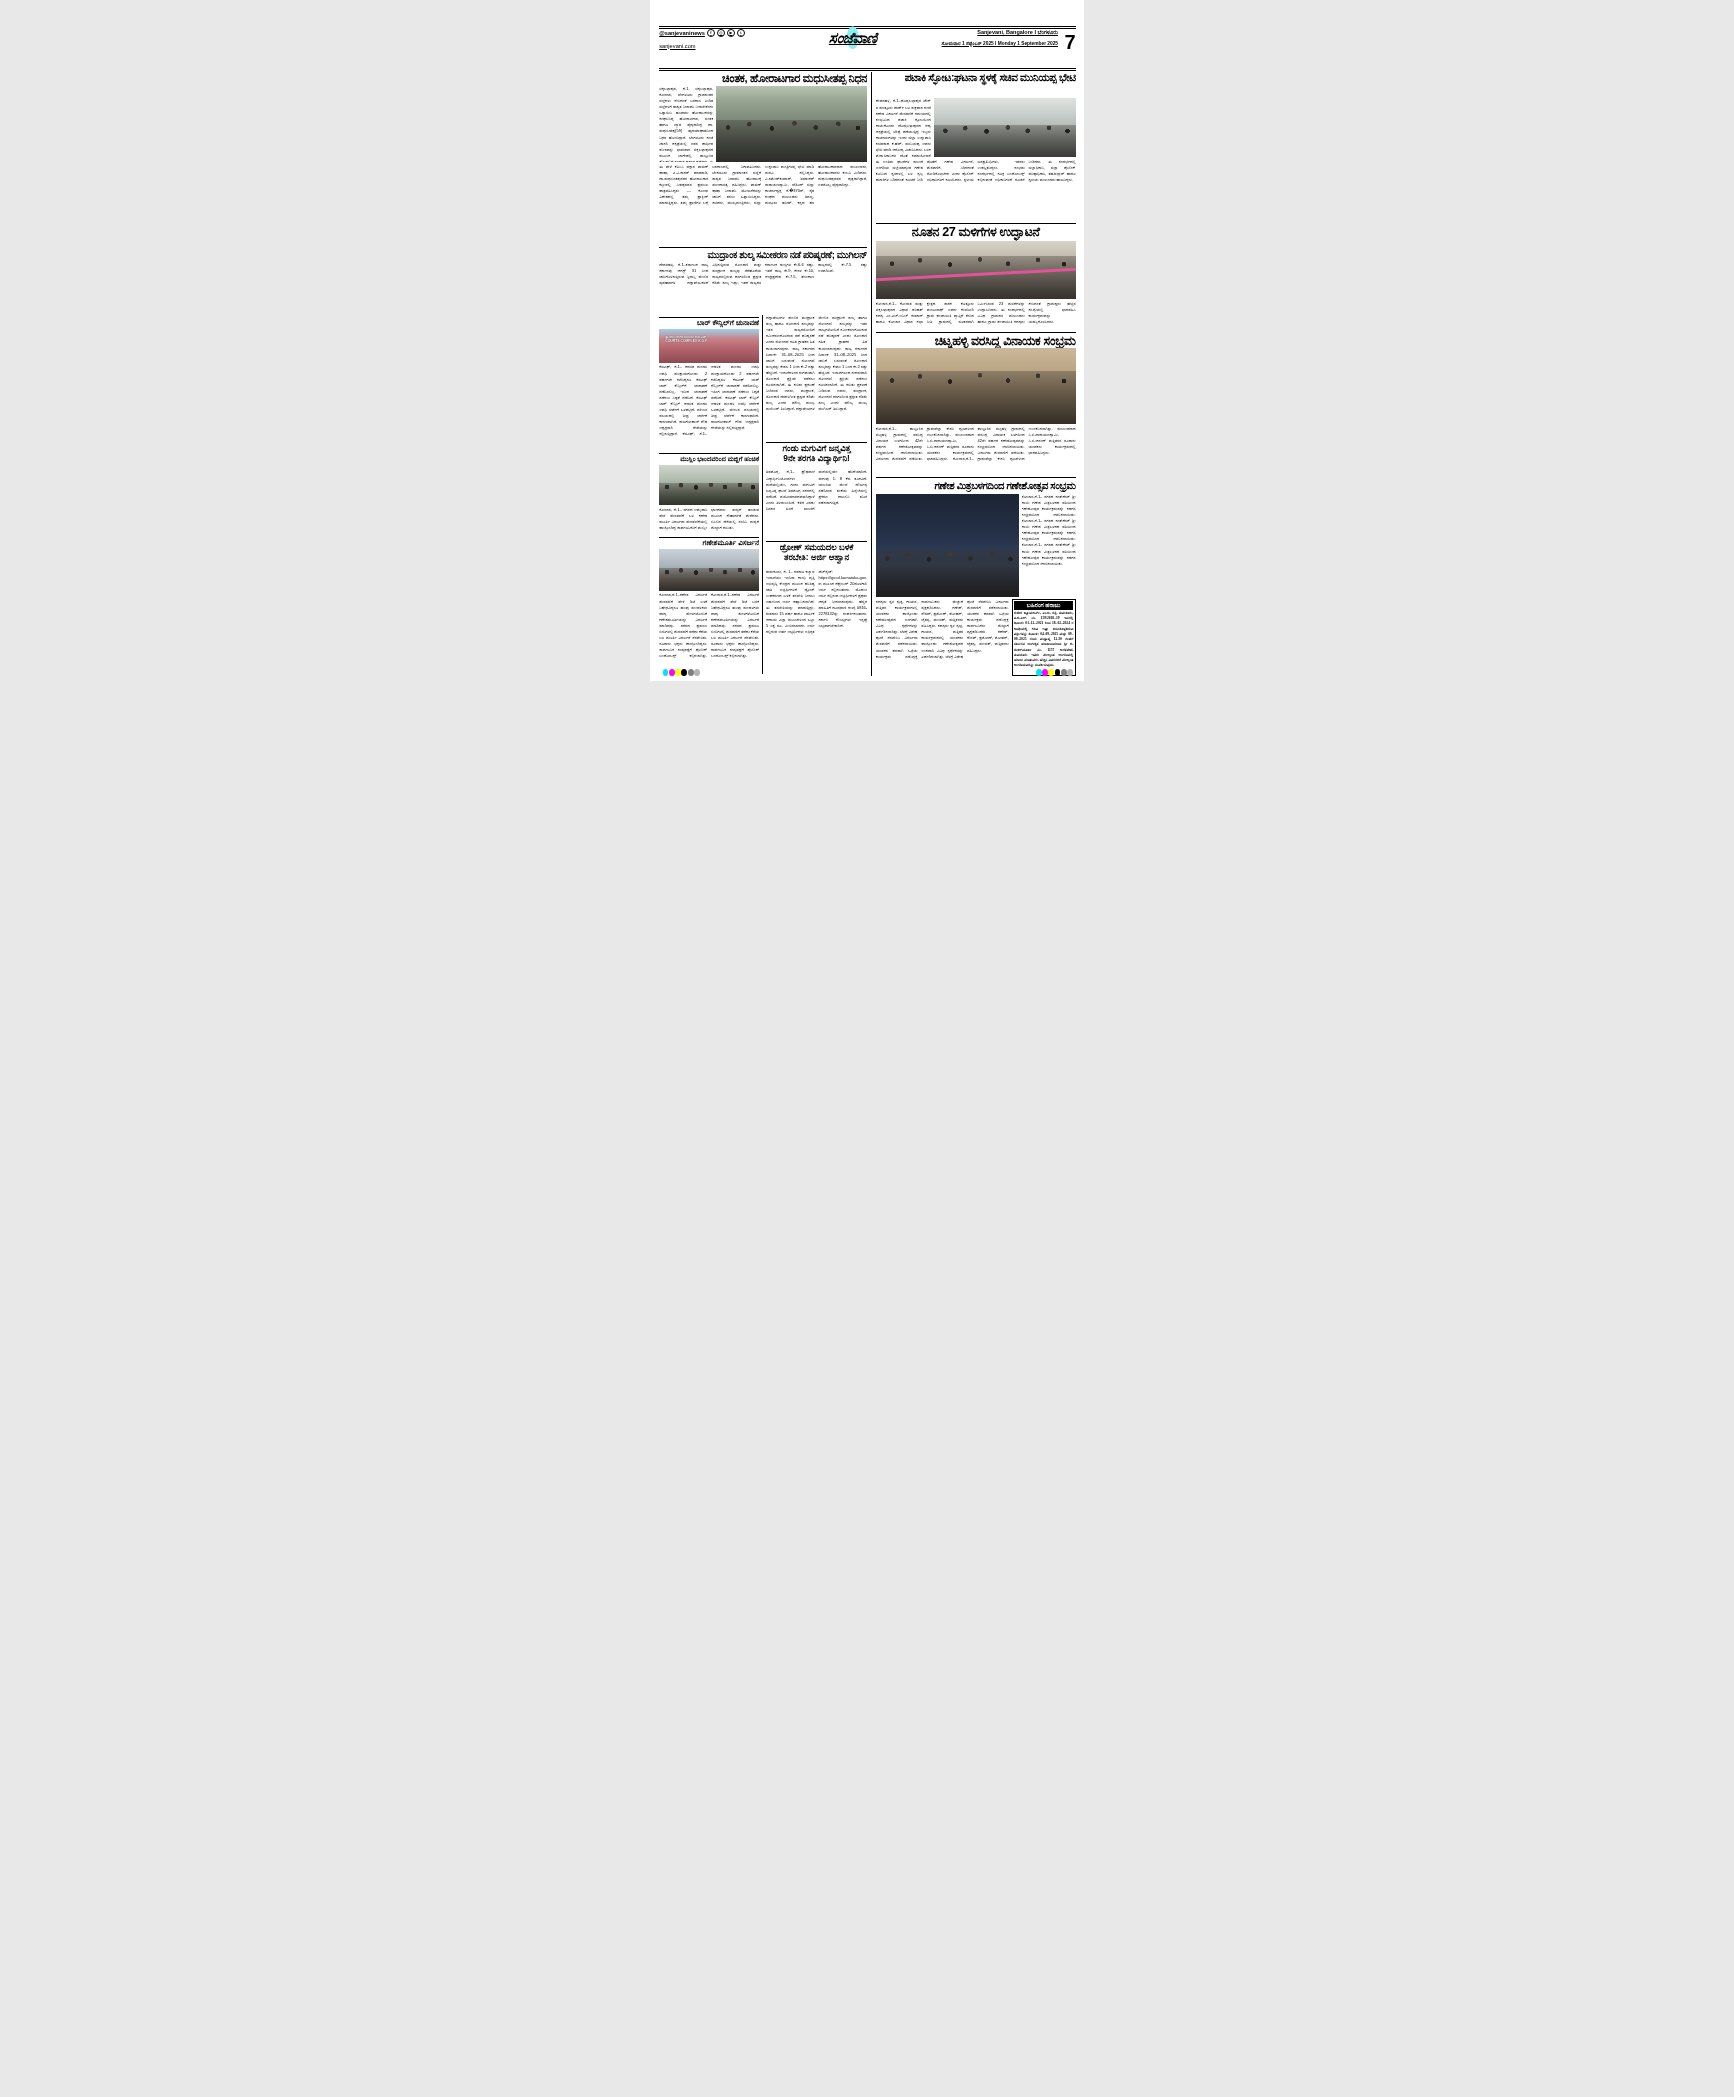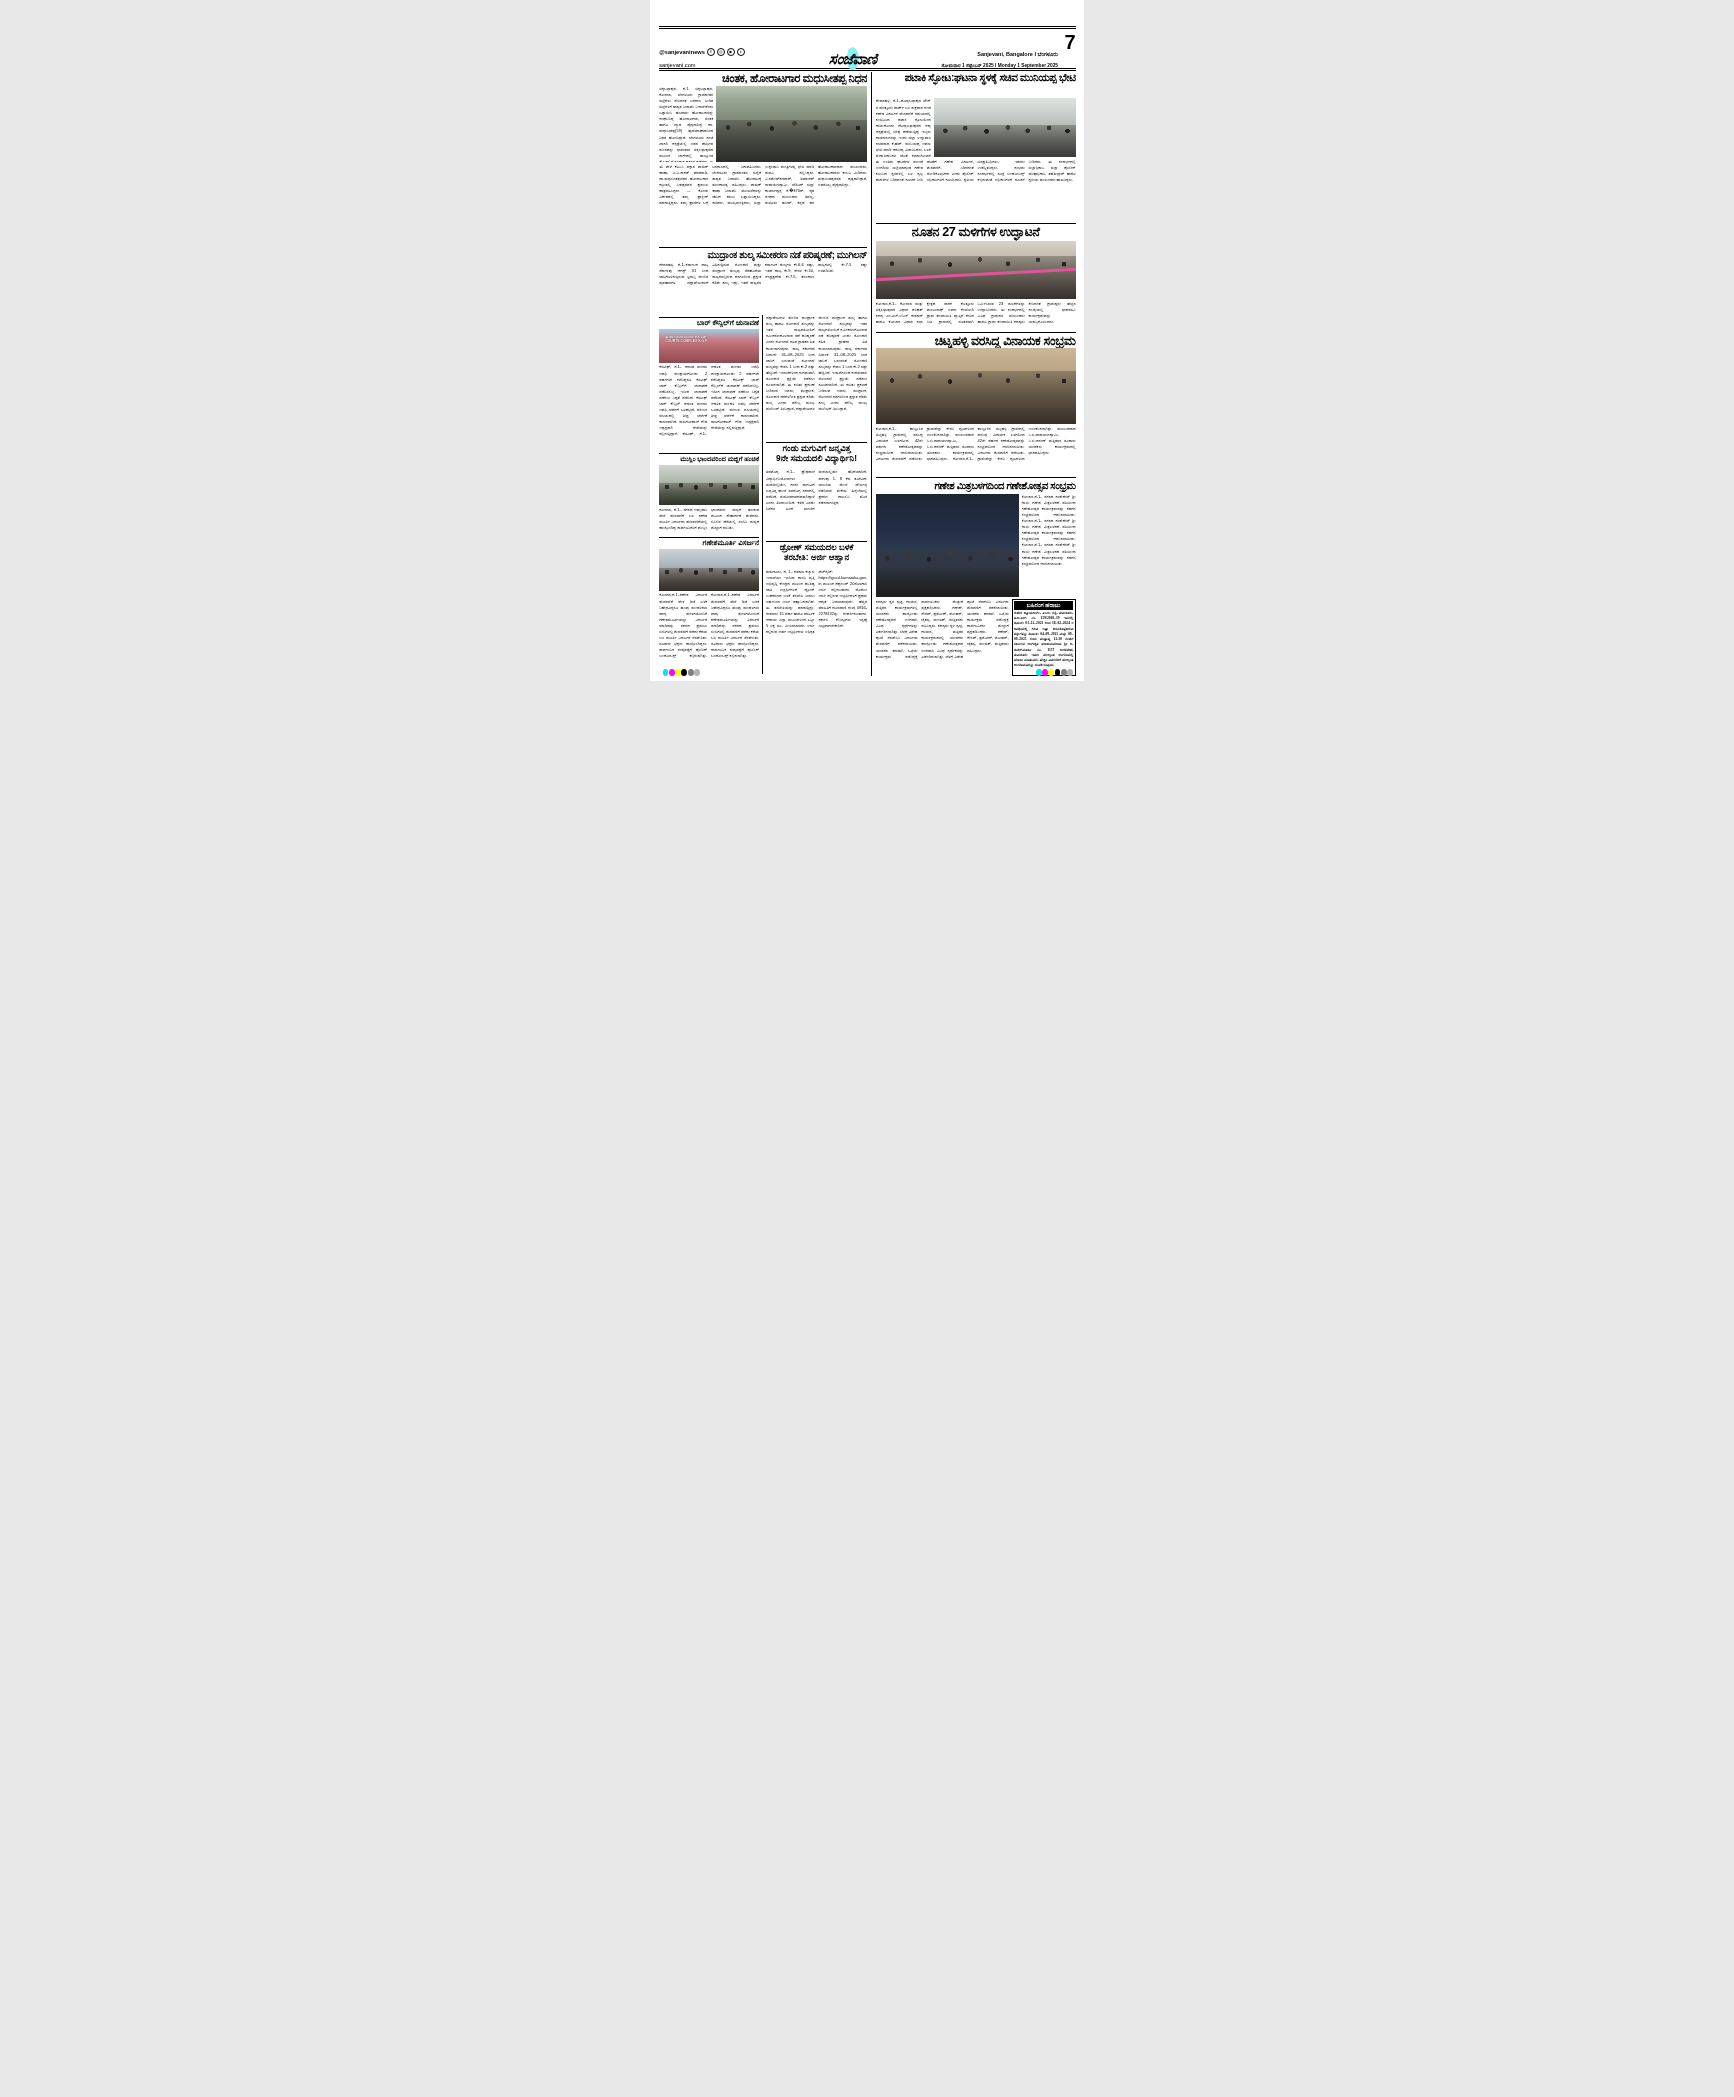--- a/index.html
+++ b/index.html
@@ -1,21 +1,21 @@
 <!DOCTYPE html>
 <html lang="kn" style="font-size:6.7px"><head>
 <meta charset="utf-8">
 <style>
   html,body{margin:0;padding:0;background:#e8e8e8;}
   .page{position:relative;width:434px;height:681px;margin:0 auto;background:#ffffff;
         font-family:"Liberation Sans","DejaVu Sans",sans-serif;color:#000;overflow:hidden;}
   .inner{position:absolute;left:9.2px;right:8.4px;top:0;}
   
   .toprule{margin-top:26px;border-top:0.8px solid #000;border-bottom:0.4px solid #000;height:0.8px;}
-  .masthead{position:relative;height:39px;display:flex;align-items:flex-end;}
+  .masthead{position:relative;height:39px;display:flex;align-items:flex-start;text-decoration:underline;}
   .mh-left{width:126px;}
   .handle-row{display:flex;align-items:center;gap:2.1px;font-weight:bold;font-size:5.7px;}
   .sicon{display:inline-flex;align-items:center;justify-content:center;width:5.9px;height:5.9px;
          border:0.6px solid #000;border-radius:50%;font-size:3.8px;font-weight:bold;}
   .website{font-size:5.7px;margin-top:5.9px;}
   .mh-logo{flex:1;text-align:center;position:relative;}
   .logo-oval{position:absolute;left:50%;top:50%;transform:translate(-50%,-50%);
              width:12.6px;height:23.5px;border-radius:50%;background:#8beef2;}
   .logo-txt{position:relative;font-size:15px;font-weight:900;font-style:italic;letter-spacing:-0.8px;}
   .mh-right{width:138px;text-align:right;padding-right:17.6px;}
@@ -146,21 +146,21 @@
         <div class="crowd"></div>
       </div>
       <div class="bodytxt c2" style="height:82px;margin-top:1.3px;">ಕೋಲಾರ,ಸೆ.1–ಗಣೇಶ ವಿಸರ್ಜನೆ ಮೆರವಣಿಗೆ ವೇಳೆ ಡಿಜೆ ಬಳಕೆ ನಿಷೇಧವಿದ್ದರೂ ಹಲವು ಮಂಡಳಿಗಳು ವಾದ್ಯ ಮೇಳಗಳೊಂದಿಗೆ ಗಣೇಶಮೂರ್ತಿಯನ್ನು ವಿಸರ್ಜನೆ ಮಾಡಿದವು. ನಗರದ ಪ್ರಮುಖ ಬೀದಿಗಳಲ್ಲಿ ಮೆರವಣಿಗೆ ನಡೆದು ಕೆರೆಯ ಬಳಿ ಮೂರ್ತಿ ವಿಸರ್ಜನೆ ನೆರವೇರಿತು. ನೂರಾರು ಭಕ್ತರು ಪಾಲ್ಗೊಂಡಿದ್ದರು. ಸಾರ್ವಜನಿಕ ಸುವ್ಯವಸ್ಥೆಗೆ ಪೊಲೀಸ್ ಬಂದೋಬಸ್ತ್ ಕಲ್ಪಿಸಲಾಗಿತ್ತು. ಕೋಲಾರ,ಸೆ.1–ಗಣೇಶ ವಿಸರ್ಜನೆ ಮೆರವಣಿಗೆ ವೇಳೆ ಡಿಜೆ ಬಳಕೆ ನಿಷೇಧವಿದ್ದರೂ ಹಲವು ಮಂಡಳಿಗಳು ವಾದ್ಯ ಮೇಳಗಳೊಂದಿಗೆ ಗಣೇಶಮೂರ್ತಿಯನ್ನು ವಿಸರ್ಜನೆ ಮಾಡಿದವು. ನಗರದ ಪ್ರಮುಖ ಬೀದಿಗಳಲ್ಲಿ ಮೆರವಣಿಗೆ ನಡೆದು ಕೆರೆಯ ಬಳಿ ಮೂರ್ತಿ ವಿಸರ್ಜನೆ ನೆರವೇರಿತು. ನೂರಾರು ಭಕ್ತರು ಪಾಲ್ಗೊಂಡಿದ್ದರು. ಸಾರ್ವಜನಿಕ ಸುವ್ಯವಸ್ಥೆಗೆ ಪೊಲೀಸ್ ಬಂದೋಬಸ್ತ್ ಕಲ್ಪಿಸಲಾಗಿತ್ತು.</div>
      </div>
 
      <div style="flex:1;border-left:0.4px solid #000;padding-left:2.9px;">
       <div class="bodytxt c2" style="height:125px;">ದಸ್ತಾವೇಜುಗಳ ಮೇಲಿನ ಮುದ್ರಾಂಕ ಶುಲ್ಕ ಹಾಗೂ ನೋಂದಣಿ ಶುಲ್ಕವನ್ನು ಇತರ ರಾಜ್ಯಗಳೊಂದಿಗೆ ಸಮೀಕರಣಗೊಳಿಸುವ ನಡೆ ಪರಿಷ್ಕರಣೆ ಎಂದು ನೋಂದಣಿ ಸಹಿತ ಗ್ರಾಹಕರ ಹಿತ ಕಾಯಲಾಗುವುದು. ರಾಜ್ಯ ಸರ್ಕಾರದ ದಿನಾಂಕ: 31–08–2025 ರಿಂದ ಜಾರಿಗೆ ಬರುವಂತೆ ನೋಂದಣಿ ಶುಲ್ಕವನ್ನು ಕೇವಲ 1 ರಿಂದ ಕೇ.2 ರಷ್ಟು ಹೆಚ್ಚಿಸಿದೆ. ಇಲಾಖೆಗಳಿಂದ ಸುಗಮವಾಗಿ ನೋಂದಣಿ ಪ್ರಕ್ರಿಯೆ ನಡೆಸಲು ಸೂಚಿಸಲಾಗಿದೆ. ಈ ಕುರಿತು ಪ್ರಕಟಣೆ ನೀಡಿರುವ ಅವರು, ಮುದ್ರಾಂಕ, ನೋಂದಣಿ ದರಗಳಿಗಿಂತ ಪ್ರಸ್ತುತ ಕಡಿಮೆ ಶುಲ್ಕ ಎಂದು ಮೌಲ್ಯ ಮುಖ್ಯ ಮುಗಿಲನ್ ತಿಳಿಸಿದ್ದಾರೆ. ದಸ್ತಾವೇಜುಗಳ ಮೇಲಿನ ಮುದ್ರಾಂಕ ಶುಲ್ಕ ಹಾಗೂ ನೋಂದಣಿ ಶುಲ್ಕವನ್ನು ಇತರ ರಾಜ್ಯಗಳೊಂದಿಗೆ ಸಮೀಕರಣಗೊಳಿಸುವ ನಡೆ ಪರಿಷ್ಕರಣೆ ಎಂದು ನೋಂದಣಿ ಸಹಿತ ಗ್ರಾಹಕರ ಹಿತ ಕಾಯಲಾಗುವುದು. ರಾಜ್ಯ ಸರ್ಕಾರದ ದಿನಾಂಕ: 31–08–2025 ರಿಂದ ಜಾರಿಗೆ ಬರುವಂತೆ ನೋಂದಣಿ ಶುಲ್ಕವನ್ನು ಕೇವಲ 1 ರಿಂದ ಕೇ.2 ರಷ್ಟು ಹೆಚ್ಚಿಸಿದೆ. ಇಲಾಖೆಗಳಿಂದ ಸುಗಮವಾಗಿ ನೋಂದಣಿ ಪ್ರಕ್ರಿಯೆ ನಡೆಸಲು ಸೂಚಿಸಲಾಗಿದೆ. ಈ ಕುರಿತು ಪ್ರಕಟಣೆ ನೀಡಿರುವ ಅವರು, ಮುದ್ರಾಂಕ, ನೋಂದಣಿ ದರಗಳಿಗಿಂತ ಪ್ರಸ್ತುತ ಕಡಿಮೆ ಶುಲ್ಕ ಎಂದು ಮೌಲ್ಯ ಮುಖ್ಯ ಮುಗಿಲನ್ ತಿಳಿಸಿದ್ದಾರೆ.</div>
       <div class="septhin"></div>
       <h2 class="h2 wrap" style="font-size:8.4px;height:24px;text-align:center;">
         <span>ಗಂಡು ಮಗುವಿಗೆ ಜನ್ಮವಿತ್ತ</span><br>
-        <span>9ನೇ ಸಮಯದಲಿ ವಿದ್ಯಾರ್ಥಿನಿ!</span>
+        <span>9ನೇ ತರಗತಿ ವಿದ್ಯಾರ್ಥಿನಿ!</span>
       </h2>
       <div class="bodytxt c2" style="height:70px;margin-top:1.3px;">ಶಿವಮೊಗ್ಗ, ಸೆ,1– ಪ್ರೌಢಶಾಲೆ ವಿದ್ಯಾರ್ಥಿನಿಯೋರ್ವಳು ಮನೆಯಲ್ಲಿಯೇ, ಗಂಡು ಮಗುವಿಗೆ ಜನ್ಮವಿತ್ತ ಘಟನೆ ಶಿವಮೊಗ್ಗ ನಗರದಲ್ಲಿ ನಡೆದಿದೆ. ವಯೋಮಾನದವಳಾಗಿದ್ದಾಳೆ ಎಂದು ತಿಳಿದುಬಂದಿದೆ. ಕಳೆದ ಎರಡು ದಿನಗಳ ಹಿಂದೆ ಬಾಲಕಿಗೆ ಮನೆಯಲ್ಲಿಯೇ ಹೆರಿಗೆಯಾಗಿದೆ. ಮಗುವು 1. 8 ಕೆಜಿ ತೂಕವಿದೆ. ಬಾಲಕಿಯ ಮೇಲೆ ದೌರ್ಜನ್ಯ ನಡೆದಿರುವ ಶಂಕೆಯ ಹಿನ್ನೆಲೆಯಲ್ಲಿ ಪ್ರಕರಣ ದಾಖಲಿಸಿ ತನಿಖೆ ನಡೆಸಲಾಗುತ್ತಿದೆ.</div>
       <div class="septhin"></div>
       <h2 class="h2 wrap" style="font-size:8.4px;height:24px;text-align:center;">
         <span>ಡ್ರೋಣ್ ಸಮಯದಲ ಬಳಕೆ</span><br>
         <span>ತರಬೇತಿ: ಅರ್ಜಿ ಆಹ್ವಾನ</span>
       </h2>
       <div class="bodytxt c2" style="height:100px;margin-top:1.3px;">ತುಮಕೂರು, ಸೆ. 1– ಸಮಾಜ ಕಲ್ಯಾಣ ಇಲಾಖೆಯು ಇಂದಿರಾ ಗಾಂಧಿ ವೃತ್ತಿ ಅಭಿವೃದ್ಧಿ ಕೇಂದ್ರದ ಮೂಲಕ ಪರಿಶಿಷ್ಟ ಜಾತಿ ಅಭ್ಯರ್ಥಿಗಳಿಗೆ ಡ್ರೋನ್ ಉಪಕರಣದ ಬಳಕೆ ತರಬೇತಿ ನೀಡಲು ಅರ್ಹರಿಂದ ಅರ್ಜಿ ಆಹ್ವಾನಿಸಲಾಗಿದೆ. ಈ ತರಬೇತಿಯನ್ನು ಮಾಡುತ್ತಿದ್ದು, ಸುಮಾರು 15 ವರ್ಷ ಹಾಗೂ ವಾರ್ಷಿಕ ಆದಾಯ ಎಲ್ಲಾ ಮೂಲಗಳಿಂದ ಒಟ್ಟು 5 ಲಕ್ಷ ರೂ. ಮೀರಿರಬಾರದು. ಅರ್ಜಿ ಸಲ್ಲಿಸುವ ಅರ್ಹ ಅಭ್ಯರ್ಥಿಗಳು ಅಧಿಕೃತ ವೆಬ್‌ಸೈಟ್: https://igccd.karnataka.gov.in ಮೂಲಕ ಸೆಪ್ಟೆಂಬರ್ 20ರೊಳಗಾಗಿ ಅರ್ಜಿ ಸಲ್ಲಿಸಬಹುದು. ಮೊದಲು ಅರ್ಜಿ ಸಲ್ಲಿಸುವ ಅಭ್ಯರ್ಥಿಗಳಿಗೆ ಪ್ರಥಮ ಆದ್ಯತೆ ನೀಡಲಾಗುವುದು. ಹೆಚ್ಚಿನ ಮಾಹಿತಿಗೆ ದೂರವಾಣಿ ಸಂಖ್ಯೆ 0816-2278132ನ್ನು ಸಂಪರ್ಕಿಸಬಹುದು. ಸರ್ಕಾರಿ ಸೌಲಭ್ಯಗಳು ಇನ್ನಷ್ಟೆ ಲಭ್ಯವಾಗಬೇಕಾಗಿದೆ.</div>
      </div>
     </div>

